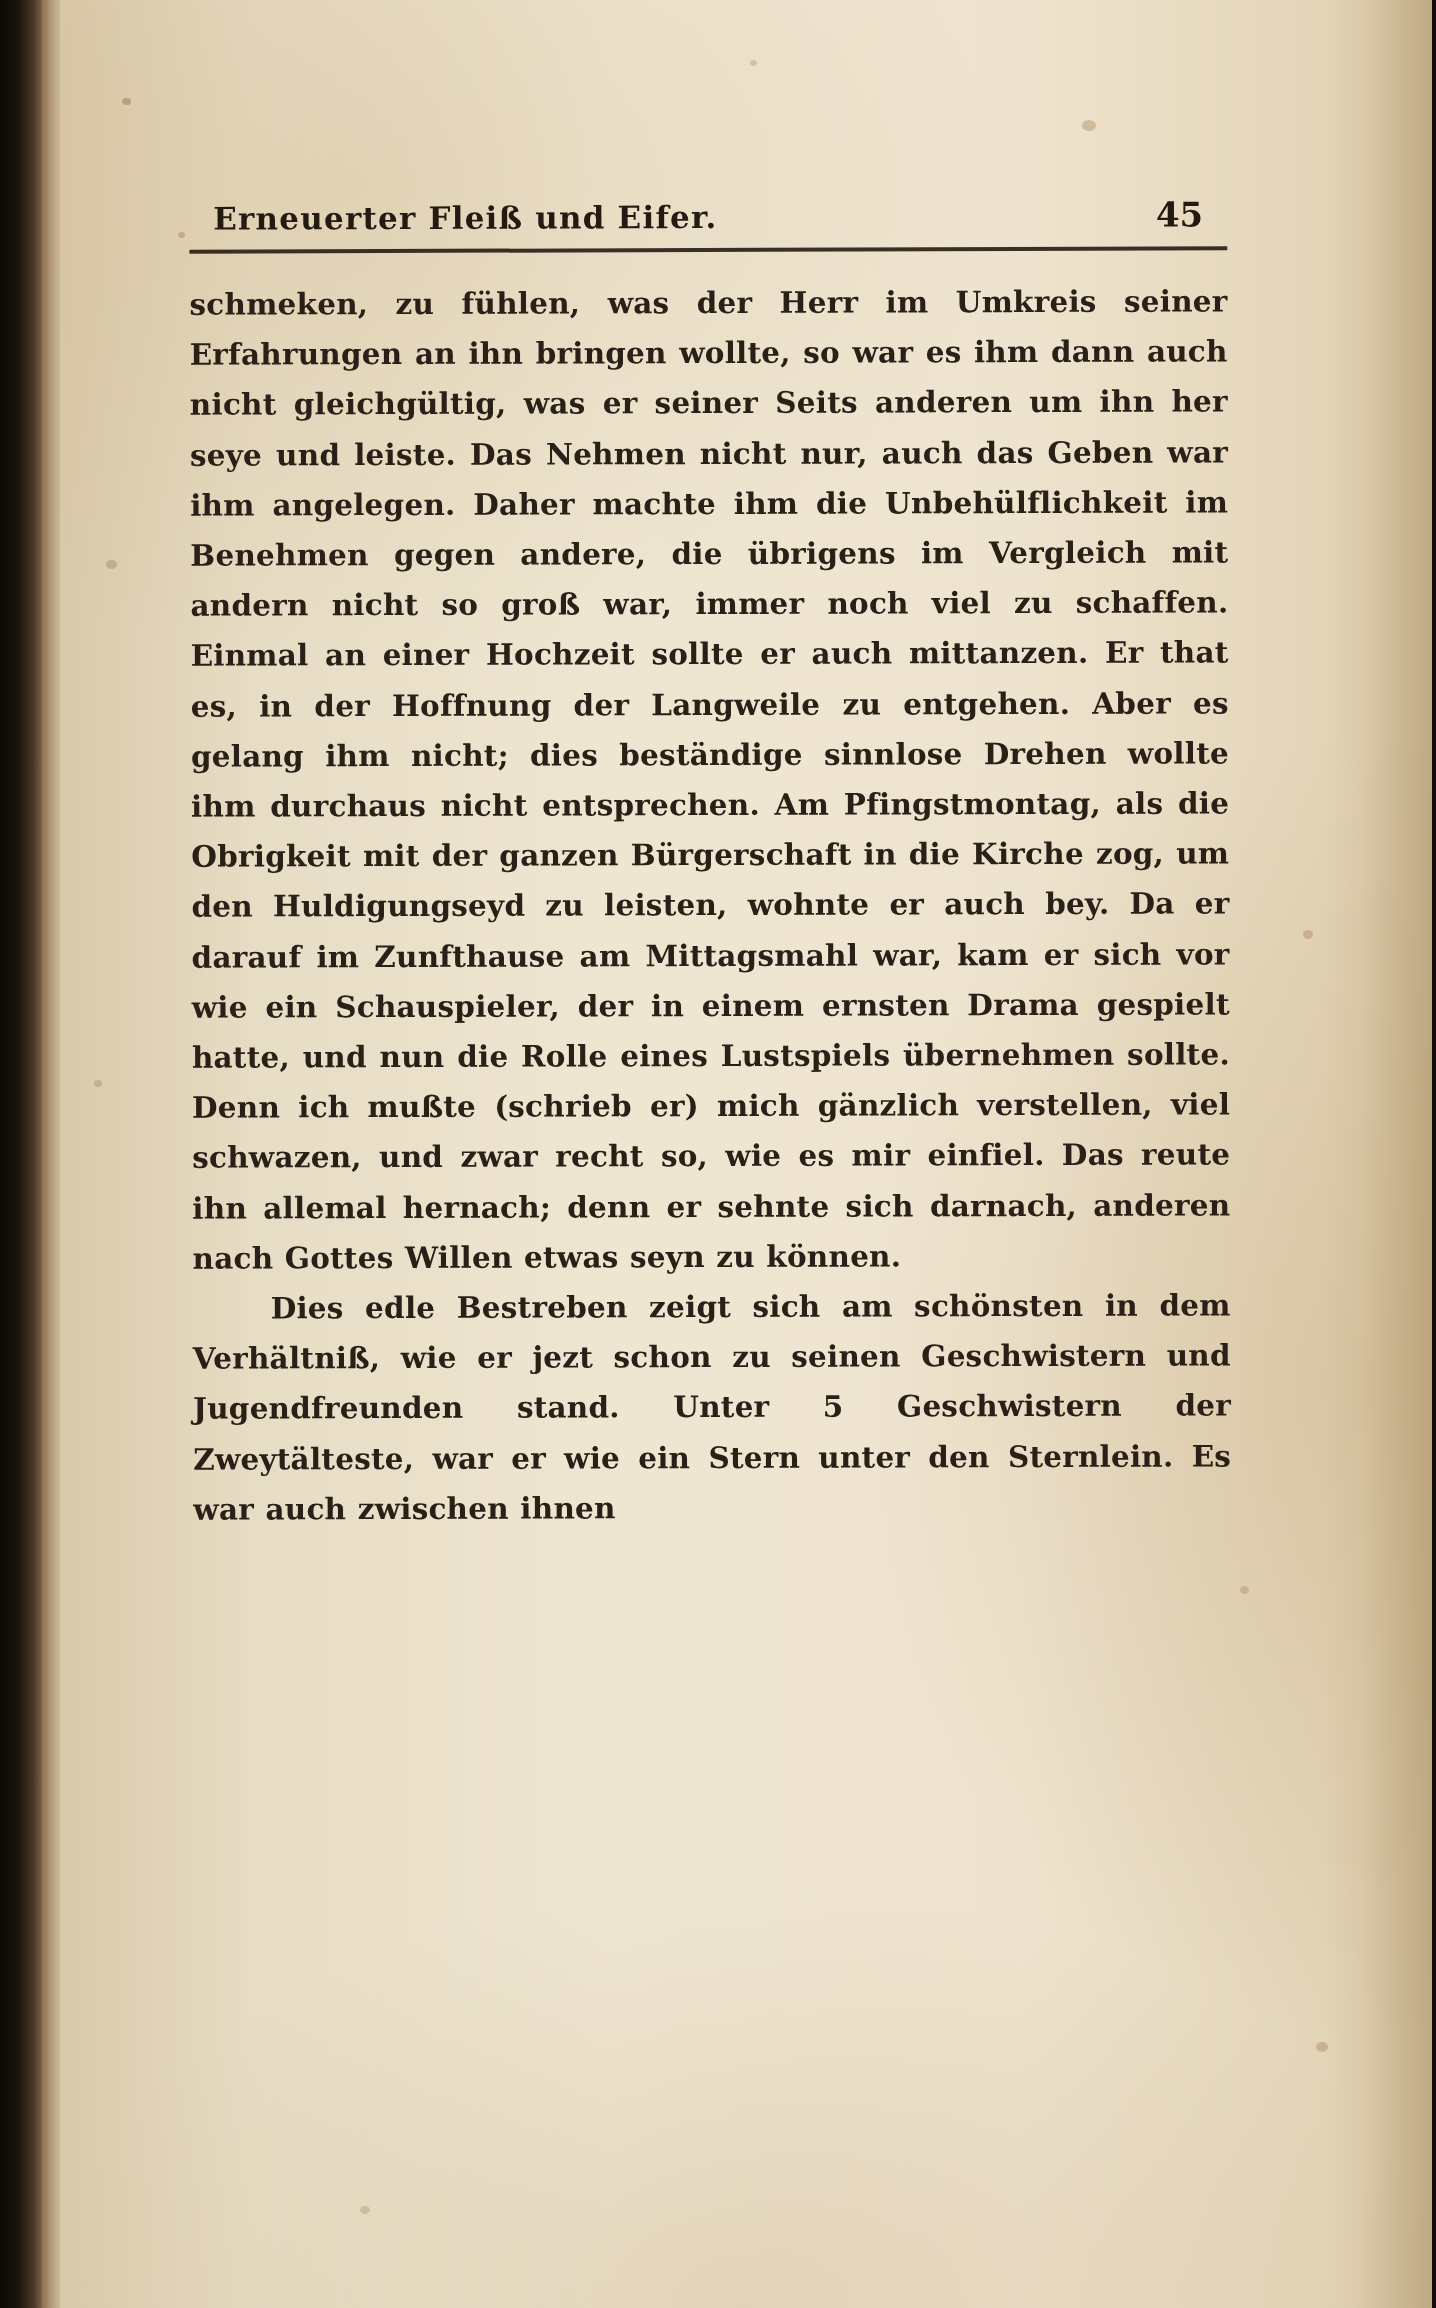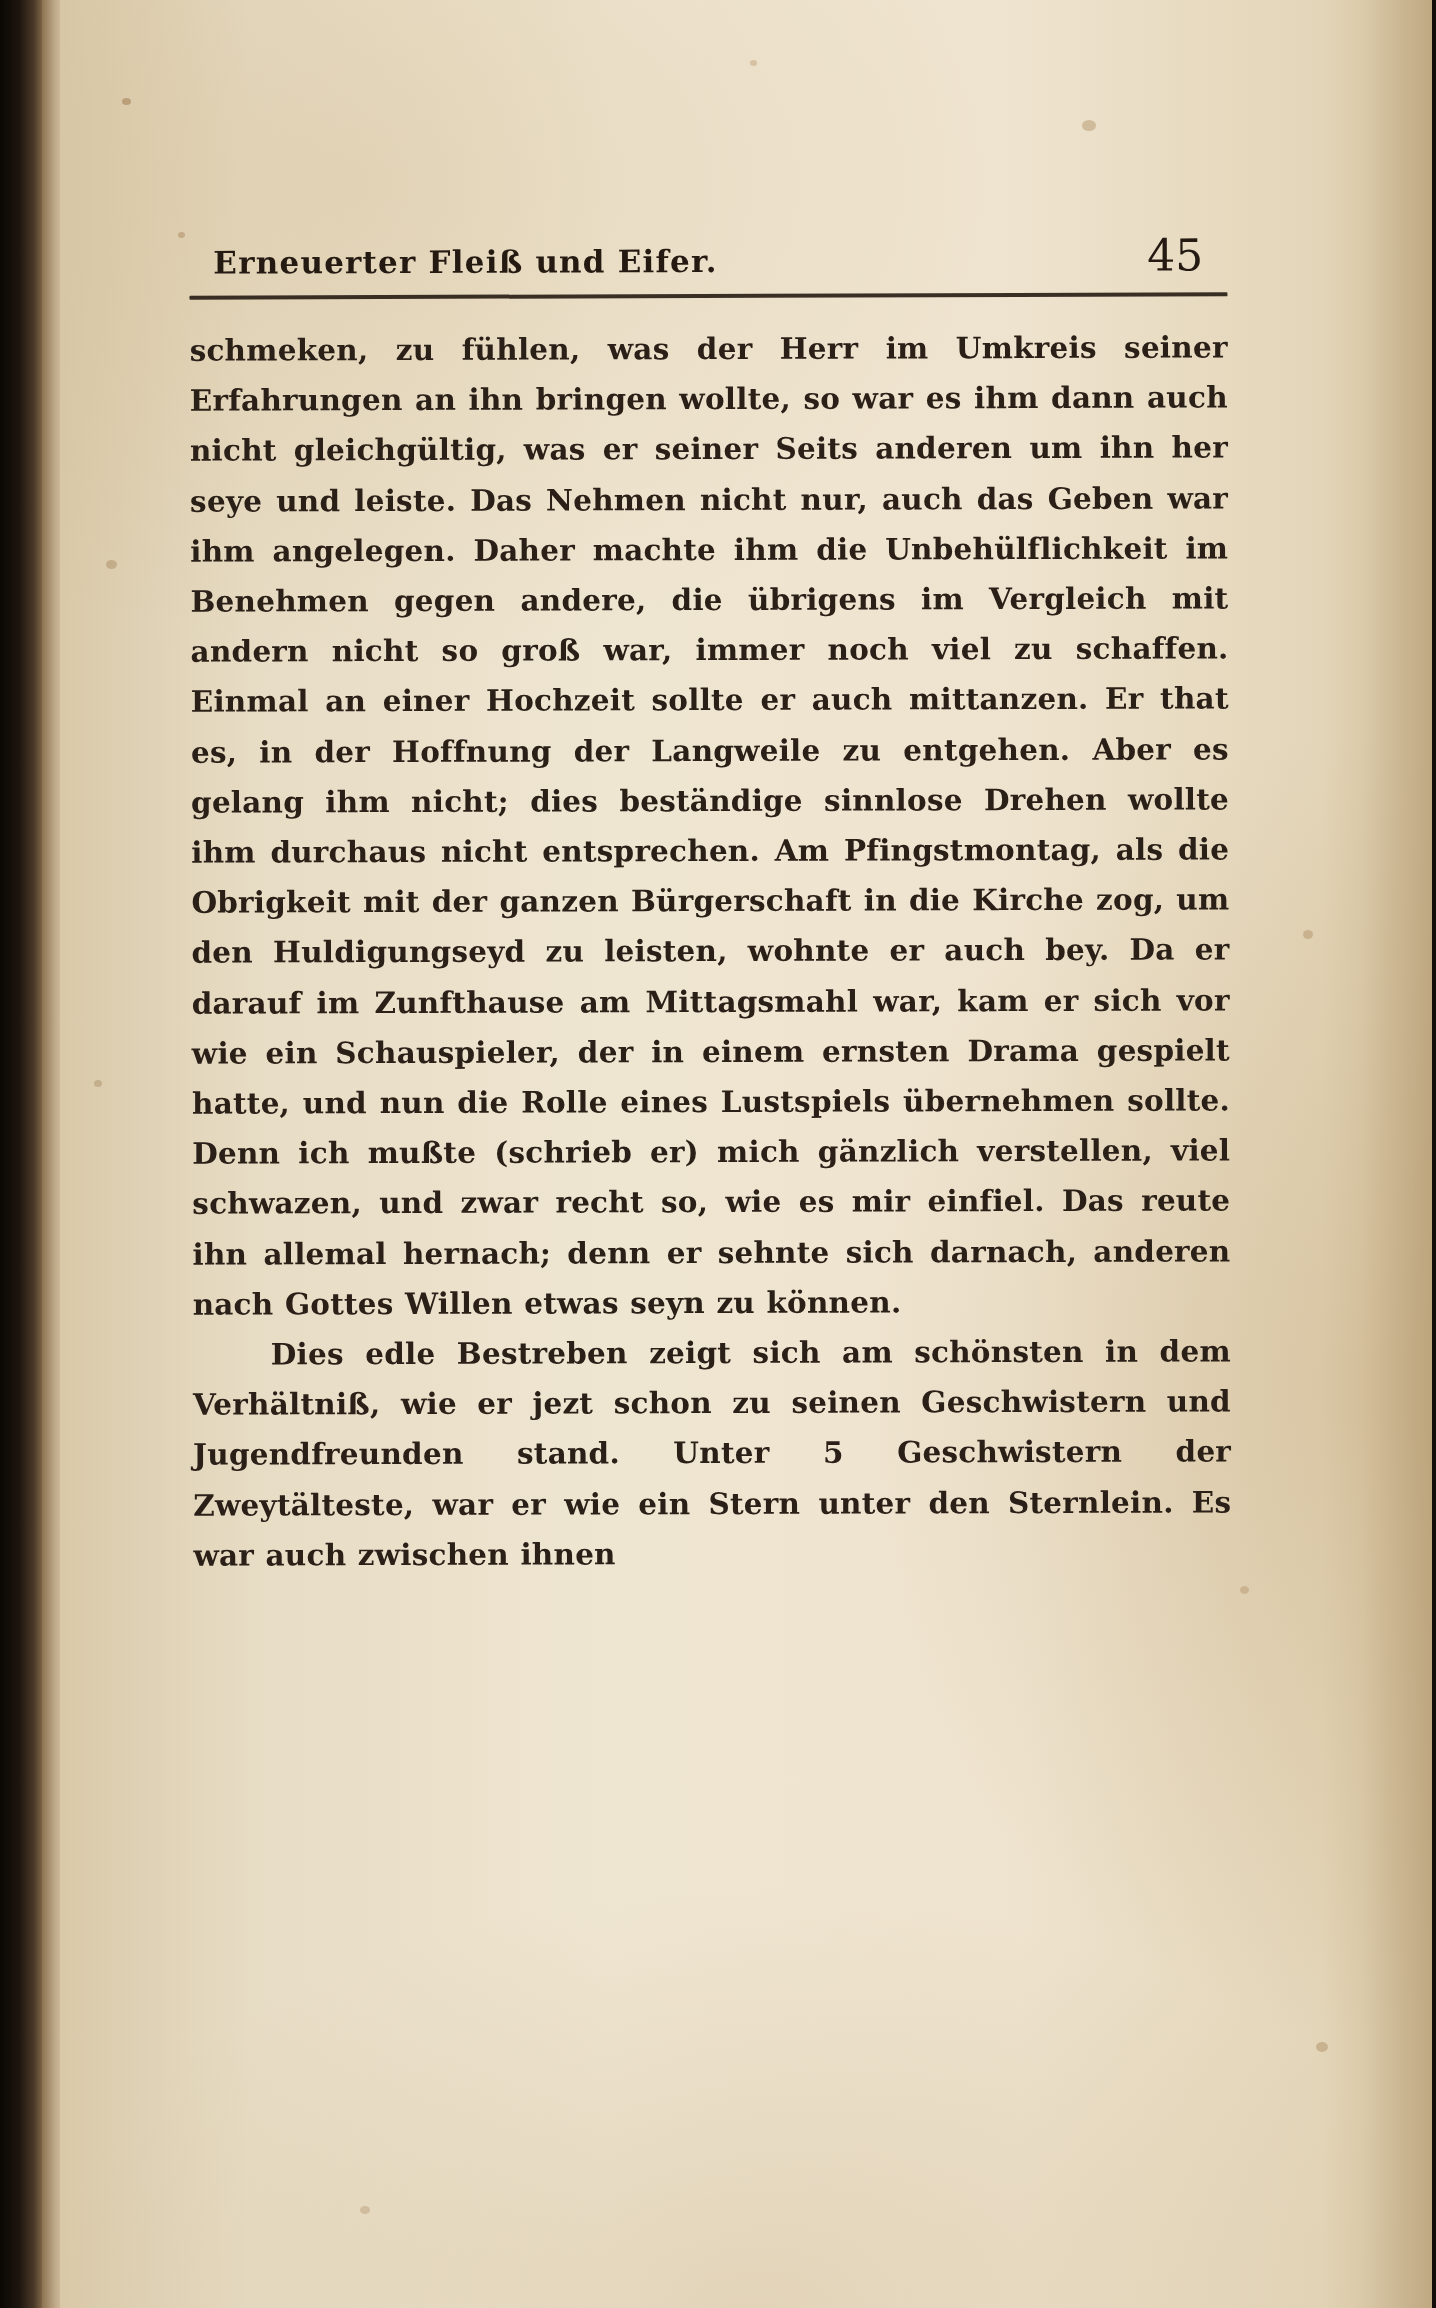--- a/index.html
+++ b/index.html
@@ -78,25 +78,24 @@
     font-family: "DejaVu Serif", serif;
     font-weight: 700;
     font-size: 31px;
     letter-spacing: 1.2px;
     color: #241a12;
     transform: scaleX(1.0);
     white-space: nowrap;
   }
   .folio {
     font-family: "DejaVu Serif", serif;
-    font-weight: 400;
-    font-size: 44px;
+    font-weight: 700;
+    font-size: 34px;
     color: #241a12;
     padding-right: 18px;
-    margin-top: 35px;
   }
 
   .rule {
     margin-top: 12px;
     height: 4px;
     background: #2a2017;
     opacity: 0.92;
     width: 100%;
     border-radius: 1px;
   }

